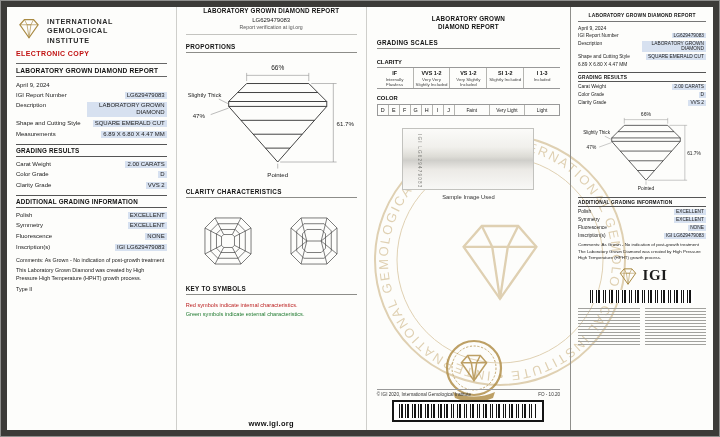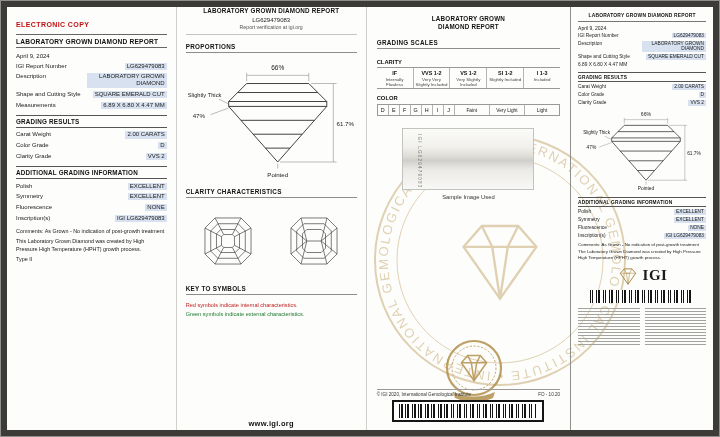--- a/index.html
+++ b/index.html
@@ -96,20 +96,35 @@
     <circle cx="31" cy="31" r="27" fill="none" stroke="#b2904c" stroke-width="2.2"></circle>
     <circle cx="31" cy="31" r="22" fill="none" stroke="#b2904c" stroke-width="0.9" stroke-dasharray="2.2 1.6"></circle>
     <g fill="none" stroke="#b2904c" stroke-width="1.7" transform="translate(13,14) scale(0.9)">
       <path d="M6,13 L13,5 H27 L34,13 L20,33 Z"></path>
       <path d="M6,13 H34 M13,5 L17,13 L20,33 M27,5 L23,13 L20,33 M17,13 H23"></path>
     </g>
     <path d="M10,55 Q31,64 52,55 L50,61 Q31,69 12,61 Z" fill="#b2904c"></path>
   </svg>
 
   <div class="panel p1">
+    <div class="brand">
+      <svg class="brand-logo" viewBox="0 0 40 36">
+        <g fill="none" stroke="#a98a42" stroke-width="1.8">
+          <path d="M6,13 L13,5 H27 L34,13 L20,33 Z"></path>
+        </g>
+        <g fill="none" stroke="#a98a42" stroke-width="1">
+          <path d="M6,13 H34 M13,5 L17,13 L20,33 M27,5 L23,13 L20,33 M17,13 H23"></path>
+        </g>
+      </svg>
+      <div class="brand-text">
+        <div>INTERNATIONAL</div>
+        <div>GEMOLOGICAL</div>
+        <div>INSTITUTE</div>
+      </div>
+    </div>
     <div class="ecopy">ELECTRONIC COPY</div>
     <div class="p1-title">LABORATORY GROWN DIAMOND REPORT</div>
     <div class="date">April 9, 2024</div>
 
     <div class="row">
       <span class="lbl">IGI Report Number</span>
       <span class="val">LG629479083</span>
     </div>
     <div class="row">
       <span class="lbl">Description</span>

